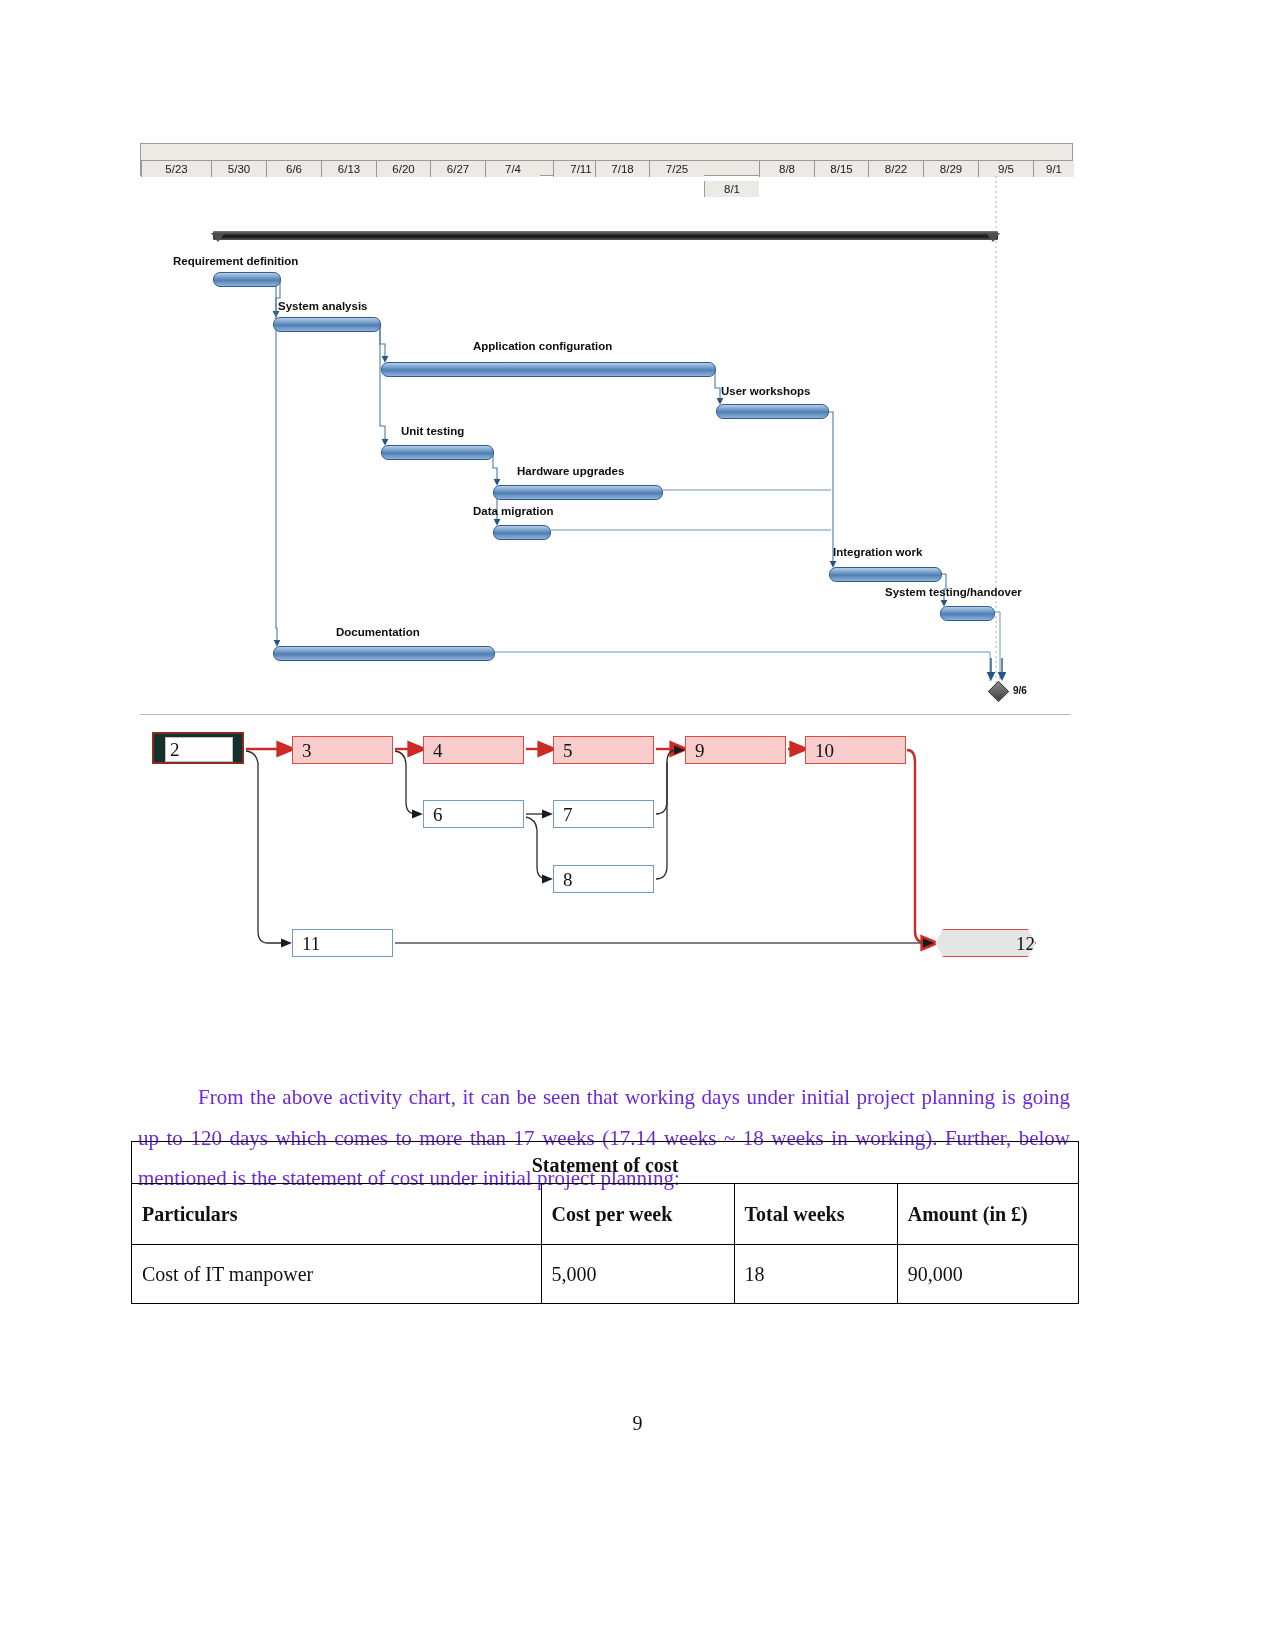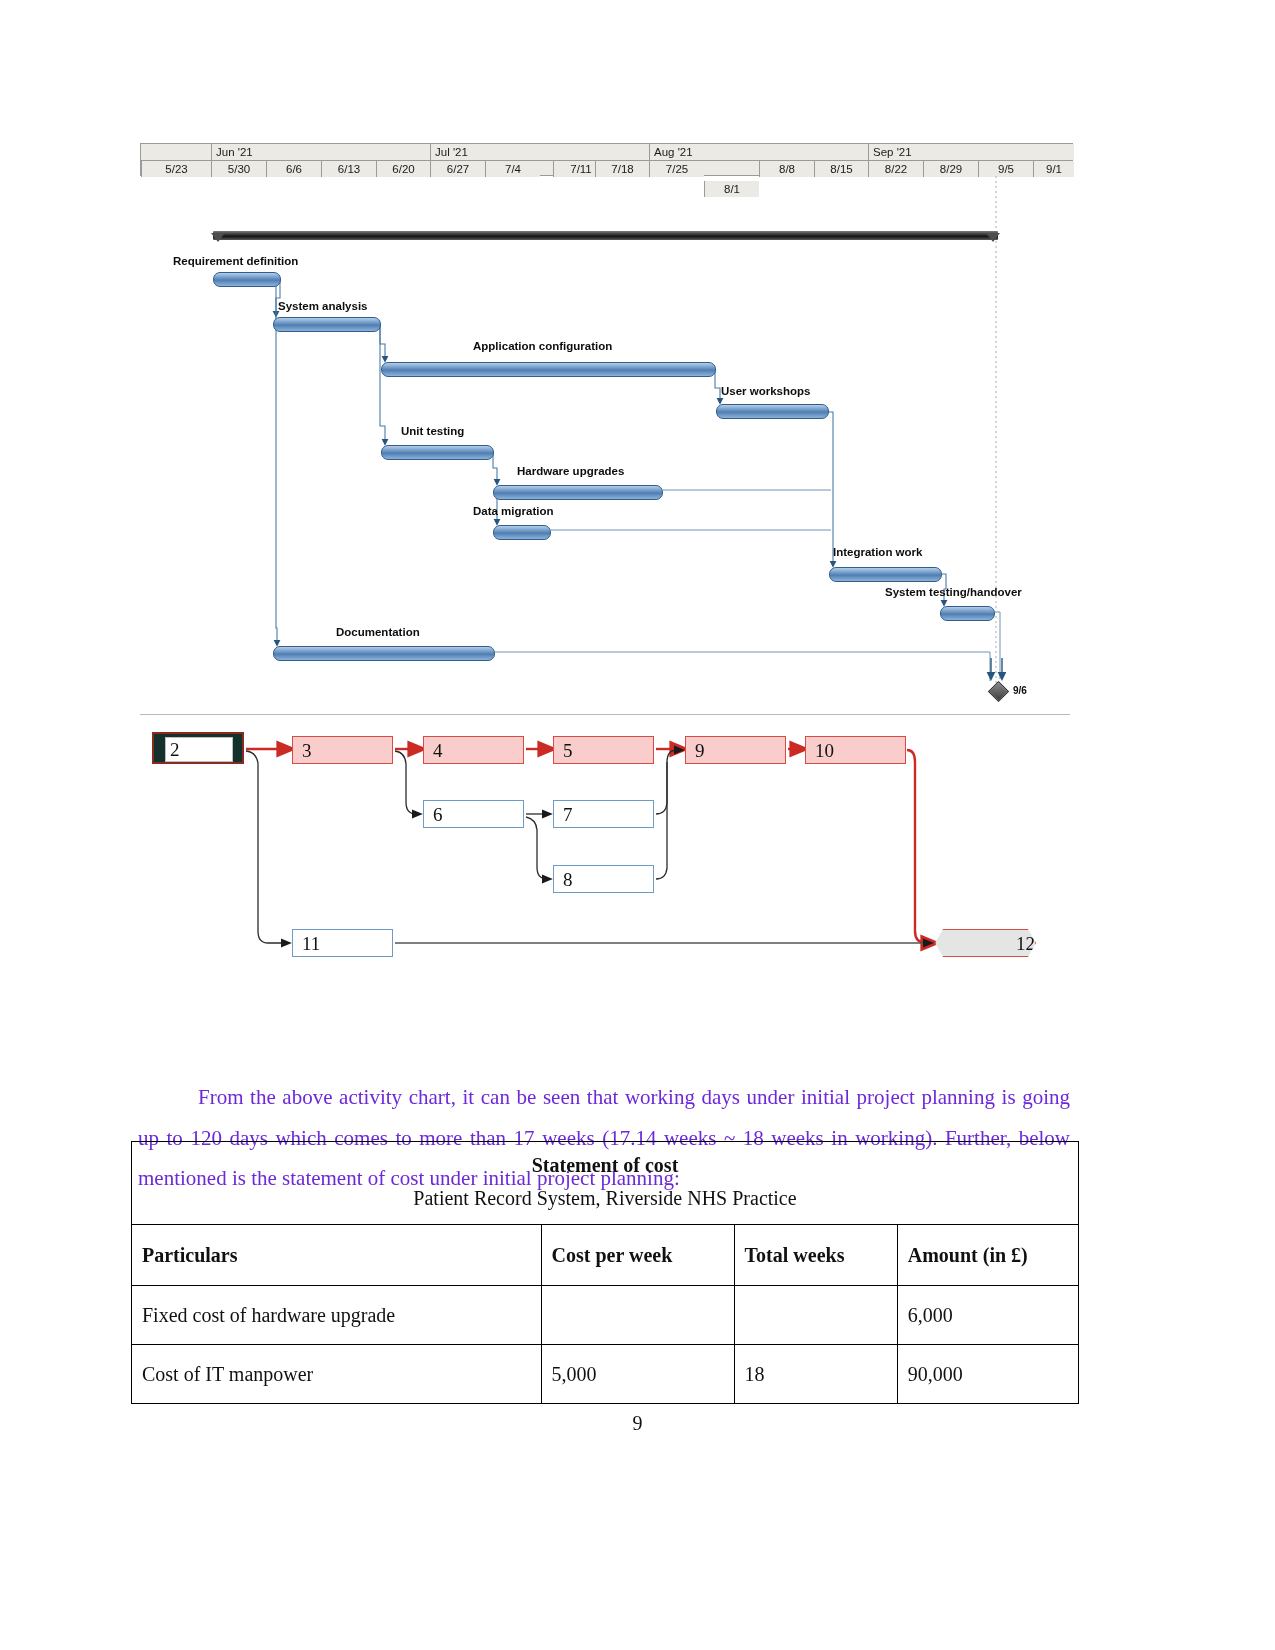--- a/index.html
+++ b/index.html
@@ -272,26 +272,20 @@
     font-family: "Liberation Serif", serif;
     color: #111;
   }
 </style>
 </head>
 <body>
 
 <div class="gantt-wrap">
 
   <div class="gantt-header">
-    <div class="gantt-months" id="gantt-months">
-        <div class="month-cell" style="left: 70px; width: 219px;">Jun '21</div>
-        <div class="month-cell" style="left: 289px; width: 219px;">Jul '21</div>
-        <div class="month-cell" style="left: 508px; width: 219px;">Aug '21</div>
-        <div class="month-cell" style="left: 727px; width: 206px;">Sep '21</div>
-      </div>
     <div class="gantt-weeks" id="gantt-weeks">
         <div class="week-cell" style="left: 0px; width: 70px;">5/23</div>
         <div class="week-cell" style="left: 70px; width: 55px;">5/30</div>
         <div class="week-cell" style="left: 125px; width: 55px;">6/6</div>
         <div class="week-cell" style="left: 180px; width: 55px;">6/13</div>
         <div class="week-cell" style="left: 235px; width: 54px;">6/20</div>
         <div class="week-cell" style="left: 289px; width: 55px;">6/27</div>
         <div class="week-cell" style="left: 344px; width: 55px;">7/4</div>
         <div class="week-cell" style="left: 399px; width: 55px; margin-left: 13px;">7/11</div>
         <div class="week-cell" style="left: 454px; width: 54px;">7/18</div>
@@ -465,34 +459,25 @@
     </div>
 </div>
 
 <p class="para">From the above activity chart, it can be seen that working days under initial project planning is going up to 120 days which comes to more than 17 weeks (17.14 weeks ~ 18 weeks in working). Further, below mentioned is the statement of cost under initial project planning:</p>
 
 <table class="cost-table">
   <tbody>
     <tr>
       <td class="tbl-title" colspan="4">Statement of cost</td>
     </tr>
-    <tr>
-      <td class="tbl-sub" colspan="4">Patient Record System, Riverside NHS Practice</td>
-    </tr>
     <tr class="tbl-head">
       <td class="c-particulars">Particulars</td>
       <td class="c-cpw">Cost per week</td>
       <td class="c-tw">Total weeks</td>
       <td class="c-amt">Amount (in £)</td>
-    </tr>
-    <tr class="tbl-row">
-      <td>Fixed cost of hardware upgrade</td>
-      <td></td>
-      <td></td>
-      <td>6,000</td>
     </tr>
     <tr class="tbl-row">
       <td>Cost of IT manpower</td>
       <td>5,000</td>
       <td>18</td>
       <td>90,000</td>
     </tr>
   </tbody>
 </table>
 

